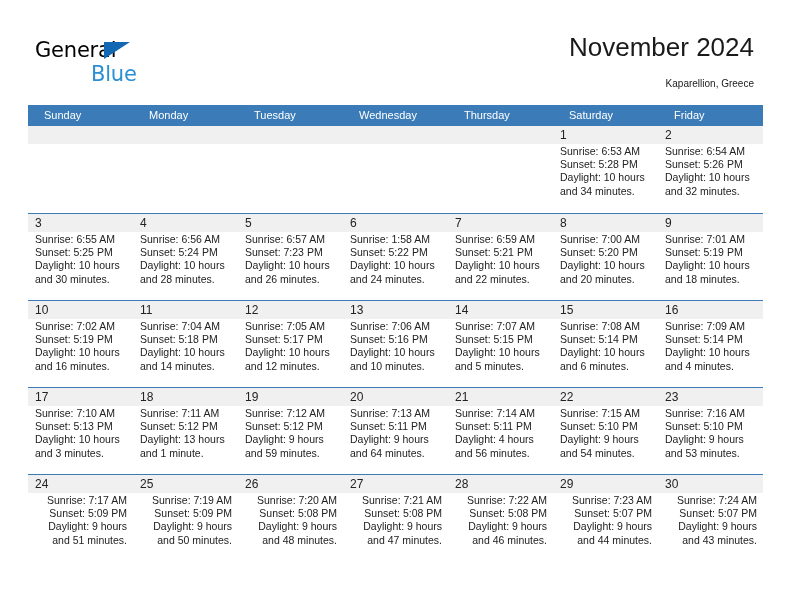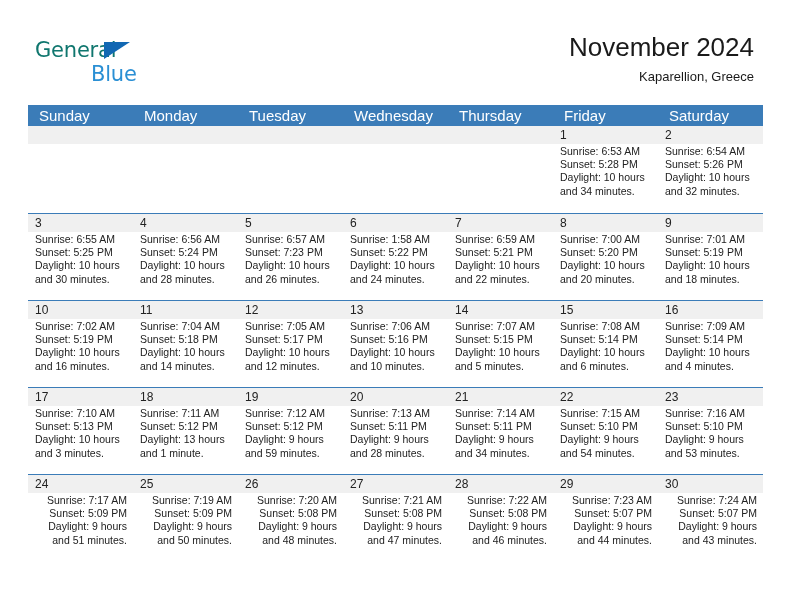--- a/index.html
+++ b/index.html
@@ -36,21 +36,21 @@
     top: 39px;
     width: 200px;
     height: 48px;
   }
   .logo-general {
     position: absolute;
     left: 0;
     top: 0;
     font-size: 21px;
     letter-spacing: -0.2px;
-    color: #0f766e;
+    color: #000000;
     font-family: "DejaVu Sans", sans-serif;
     font-weight: 400;
     line-height: 22px;
   }
   .logo-triangle {
     position: absolute;
     left: 69px;
     top: 3px;
     width: 0;
     height: 0;
@@ -77,22 +77,22 @@
   }
   .cal-title {
     font-size: 26px;
     font-weight: 400;
     color: #1a1a1a;
     line-height: 32px;
     white-space: nowrap;
     text-align: center;
   }
   .cal-subtitle {
-    margin-top: 6px;
-    font-size: 13px;
+    margin-top: 13px;
+    font-size: 10px;
     font-weight: 400;
     color: #1a1a1a;
     line-height: 16px;
     white-space: nowrap;
   }
 
   
   .calendar {
     position: absolute;
     left: 28px;
@@ -101,23 +101,23 @@
   }
   .weekday-row {
     display: flex;
     background: #3b7cb8;
     height: 21px;
   }
   .weekday {
     flex: 1 1 0;
     box-sizing: border-box;
     color: #ffffff;
-    font-size: 15px;
+    font-size: 11px;
     line-height: 21px;
-    padding-left: 11px;
+    padding-left: 16px;
     white-space: nowrap;
     overflow: hidden;
   }
 
   .week-row {
     display: flex;
     border-top: 1.5px solid #3b7cb8;
     height: 87px;
     box-sizing: border-box;
   }
@@ -184,22 +184,22 @@
   </div>
 
   <div class="calendar">
 
     <div class="weekday-row">
       <div class="weekday">Sunday</div>
       <div class="weekday">Monday</div>
       <div class="weekday">Tuesday</div>
       <div class="weekday">Wednesday</div>
       <div class="weekday">Thursday</div>
+      <div class="weekday">Saturday</div>
       <div class="weekday">Friday</div>
-      <div class="weekday">Saturday</div>
     </div>
 
     <div id="weeks-container">
         <div class="week-row first">
           <div class="day-cell empty">
             <div class="day-band"></div>
             <div class="day-num"></div>
           </div>
           <div class="day-cell empty">
             <div class="day-band"></div>
@@ -393,30 +393,30 @@
               <div>Sunset: 5:12 PM</div>
               <div class="wrap">Daylight: 9 hours and 59 minutes.</div>
             </div>
           </div>
           <div class="day-cell">
             <div class="day-band"></div>
             <div class="day-num">20</div>
             <div class="day-info">
               <div>Sunrise: 7:13 AM</div>
               <div>Sunset: 5:11 PM</div>
-              <div class="wrap">Daylight: 9 hours and 28 minutes.</div>
+              <div class="wrap">Daylight: 9 hours and 64 minutes.</div>
             </div>
           </div>
           <div class="day-cell">
             <div class="day-band"></div>
             <div class="day-num">21</div>
             <div class="day-info">
               <div>Sunrise: 7:14 AM</div>
               <div>Sunset: 5:11 PM</div>
-              <div class="wrap">Daylight: 9 hours and 34 minutes.</div>
+              <div class="wrap">Daylight: 4 hours and 56 minutes.</div>
             </div>
           </div>
           <div class="day-cell">
             <div class="day-band"></div>
             <div class="day-num">22</div>
             <div class="day-info">
               <div>Sunrise: 7:15 AM</div>
               <div>Sunset: 5:10 PM</div>
               <div class="wrap">Daylight: 9 hours and 54 minutes.</div>
             </div>

